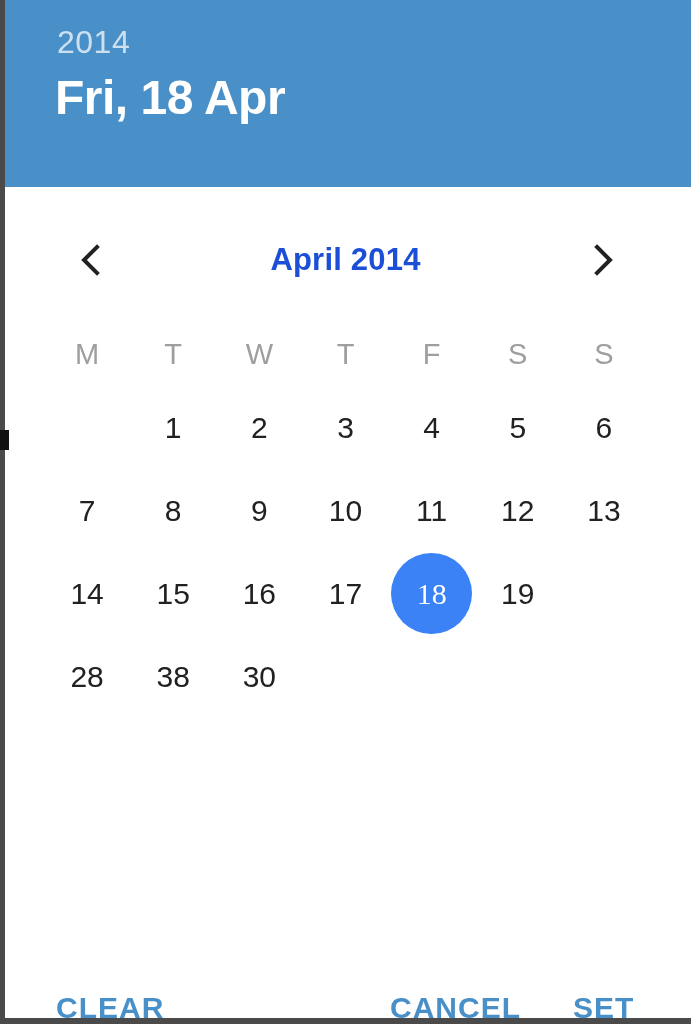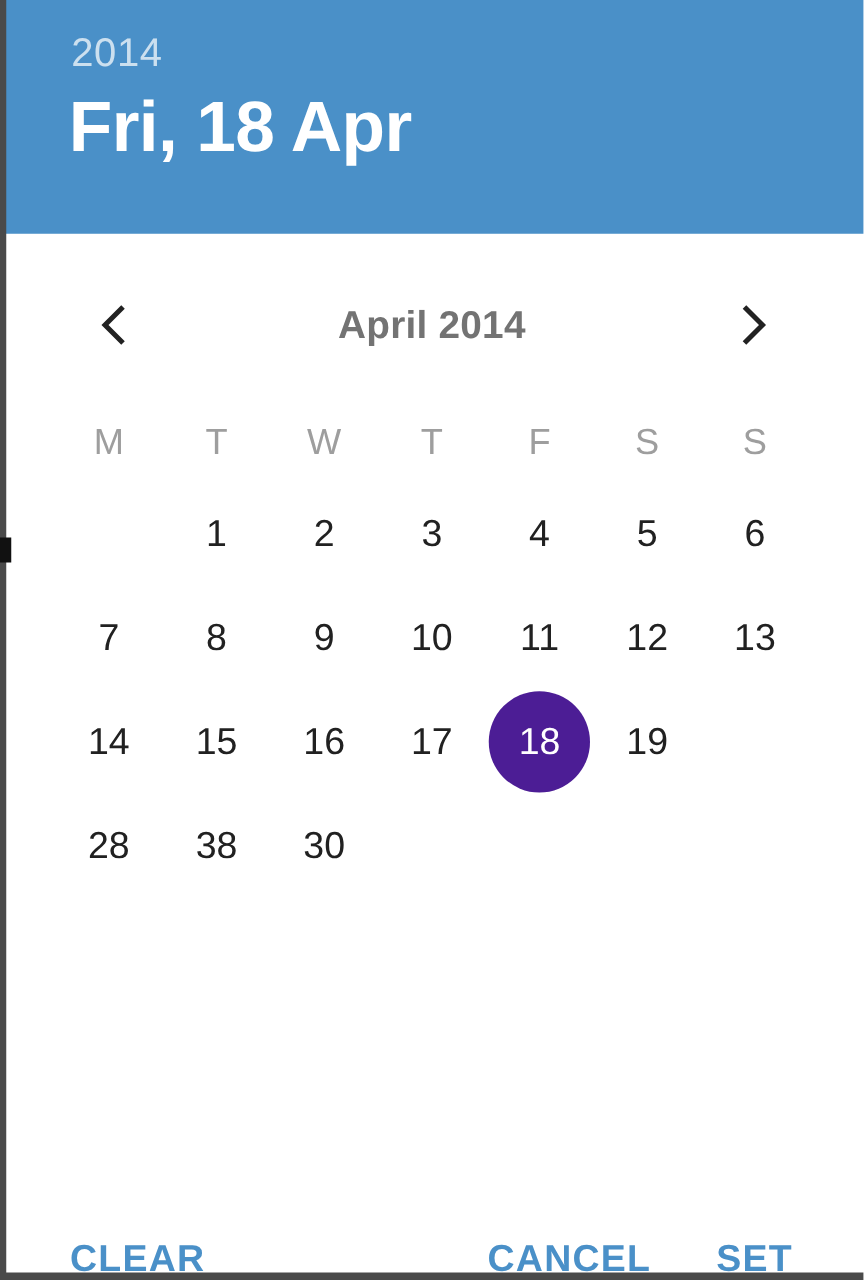--- a/index.html
+++ b/index.html
@@ -60,21 +60,21 @@
     font-weight: 400;
     color: #ffffff;
     opacity: 0.72;
     letter-spacing: 0.5px;
     line-height: 1;
   }
   .header-date {
     position: absolute;
     left: 55px;
     top: 74px;
-    font-size: 57px;
+    font-size: 48px;
     font-weight: 700;
     color: #ffffff;
     line-height: 1;
     letter-spacing: -0.5px;
   }
 
   
   .month-nav {
     position: absolute;
     left: 0;
@@ -101,21 +101,21 @@
     position: absolute;
     left: 0;
     top: 0;
     width: 691px;
     height: 64px;
     display: flex;
     align-items: center;
     justify-content: center;
     font-size: 31px;
     font-weight: 700;
-    color: #737373;
+    color: #1d4ed8;
     letter-spacing: 0.2px;
   }
 
   
   .calendar {
     position: absolute;
     left: 44px;
     top: 322px;
     width: 603px;
   }
@@ -147,22 +147,23 @@
     color: #212121;
     border-radius: 50%;
     cursor: pointer;
     user-select: none;
     line-height: 1;
   }
   .day.empty {
     cursor: default;
   }
   .day.selected {
-    background: #4c1d95;
+    background: #3b82f6;
     color: #ffffff;
+    font-family: Liberation Serif, serif;
   }
 
   
   .actions {
     position: absolute;
     left: 0;
     top: 976px;
     width: 691px;
     height: 64px;
     padding-left: 25px;

